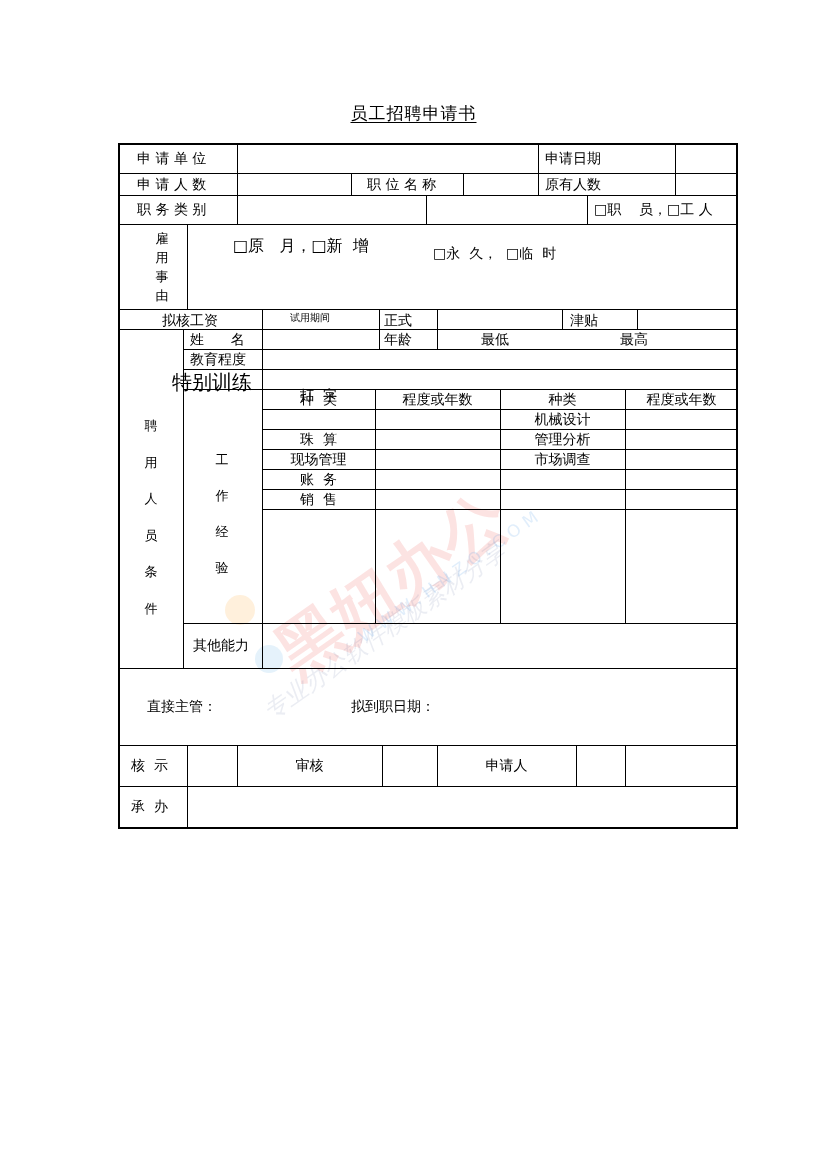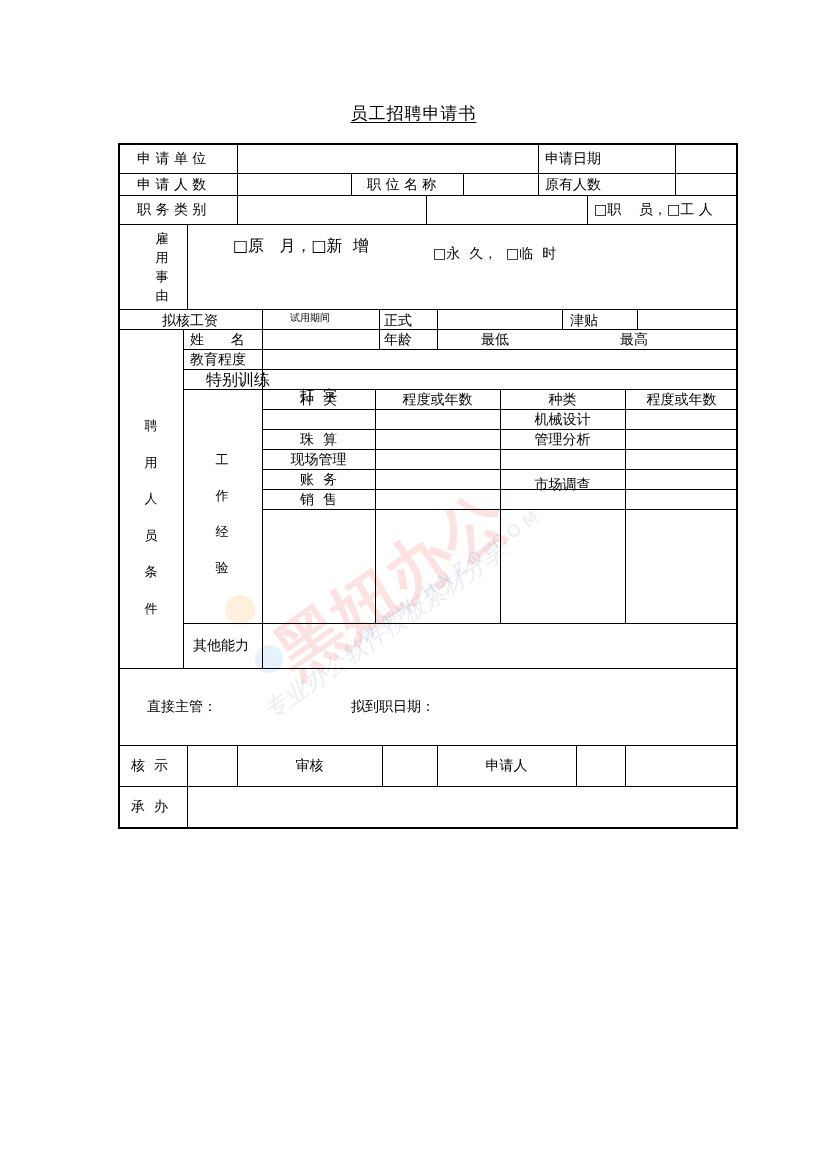--- a/index.html
+++ b/index.html
@@ -124,21 +124,21 @@
 </div>
 
 <div class="t" style="left:190px; top:332px; font-size:14px;">姓      名</div>
 <div style="position:absolute; left:263px; top:330px; width:116px; height:19px;"></div>
 <div class="t" style="left:384px; top:332px; font-size:14px;">年龄</div>
 <div class="t" style="left:481px; top:332px; font-size:14px;">最低</div>
 <div class="t" style="left:620px; top:332px; font-size:14px;">最高</div>
 
 <div class="t" style="left:190px; top:352px; font-size:14px;">教育程度</div>
 <div style="position:absolute; left:263px; top:350px; width:473px; height:19px;"></div>
-<div class="t" style="left:206px; top:372px; font-size:16px;">特别训练</div>
+<div class="t" style="left:172px; top:372px; font-size:20px;">特别训练</div>
 <div style="position:absolute; left:263px; top:370px; width:473px; height:19px;"></div>
 
 <div class="vert" style="left:212px; top:442px; line-height:36px;">
   <div>工</div>
   <div>作</div>
   <div>经</div>
   <div>验</div>
 </div>
 
 <div class="t c" style="left:262px; width:113px; top:392px; font-size:14px;">种  类</div>
@@ -147,21 +147,21 @@
 <div class="t c" style="left:625px; width:113px; top:392px; font-size:14px;">程度或年数</div>
 
 <div class="t c" style="left:262px; width:113px; top:388px; font-size:14px;">打  字</div>
 <div class="t c" style="left:262px; width:113px; top:432px; font-size:14px;">珠  算</div>
 <div class="t c" style="left:262px; width:113px; top:452px; font-size:14px;">现场管理</div>
 <div class="t c" style="left:262px; width:113px; top:472px; font-size:14px;">账  务</div>
 <div class="t c" style="left:262px; width:113px; top:492px; font-size:14px;">销  售</div>
 
 <div class="t c" style="left:500px; width:125px; top:412px; font-size:14px;">机械设计</div>
 <div class="t c" style="left:500px; width:125px; top:432px; font-size:14px;">管理分析</div>
-<div class="t c" style="left:500px; width:125px; top:477px; font-size:14px;">市场调查</div>
+<div class="t c" style="left:500px; width:125px; top:452px; font-size:14px;">市场调查</div>
 
 <div style="position:absolute; left:376px; top:410px; width:124px; height:99px;"></div>
 <div style="position:absolute; left:626px; top:410px; width:110px; height:99px;"></div>
 <div style="position:absolute; left:263px; top:510px; width:473px; height:113px;"></div>
 
 <div class="t" style="left:193px; top:638px; font-size:14px;">其他能力</div>
 <div style="position:absolute; left:263px; top:624px; width:473px; height:44px;"></div>
 
 <div class="t" style="left:147px; top:699px; font-size:14px;">直接主管：</div>
 <div class="t" style="left:351px; top:699px; font-size:14px;">拟到职日期：</div>

